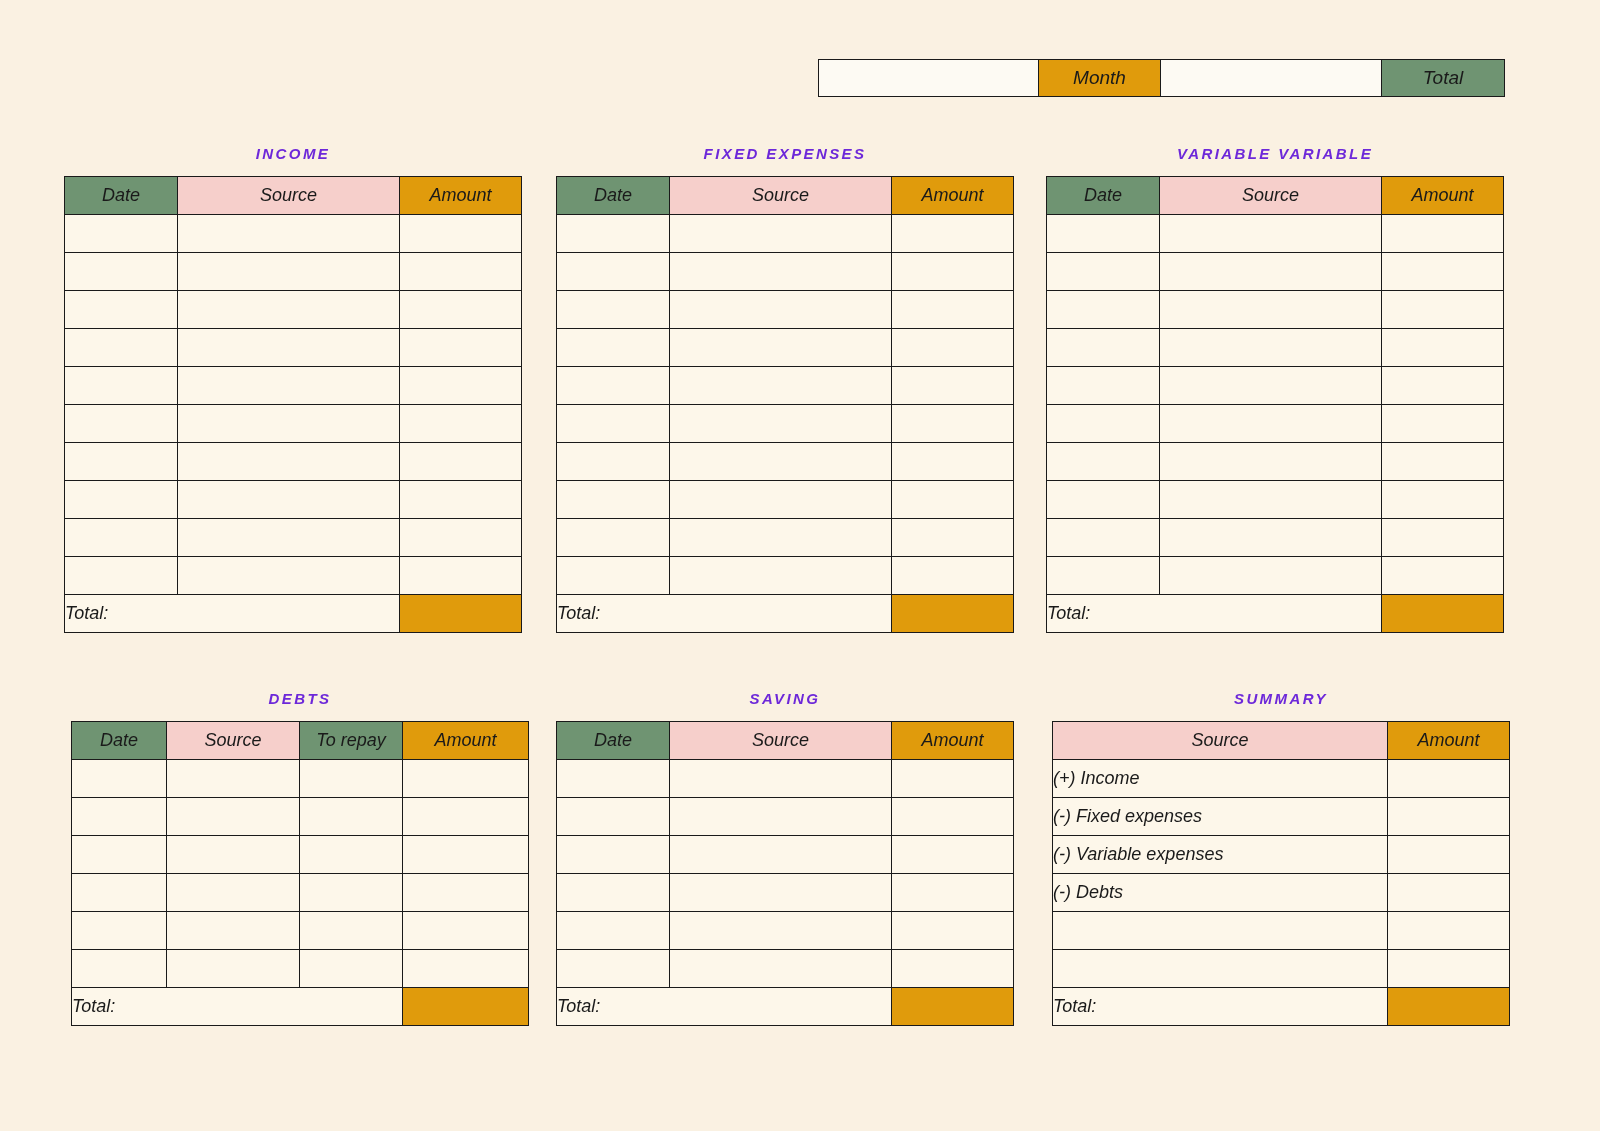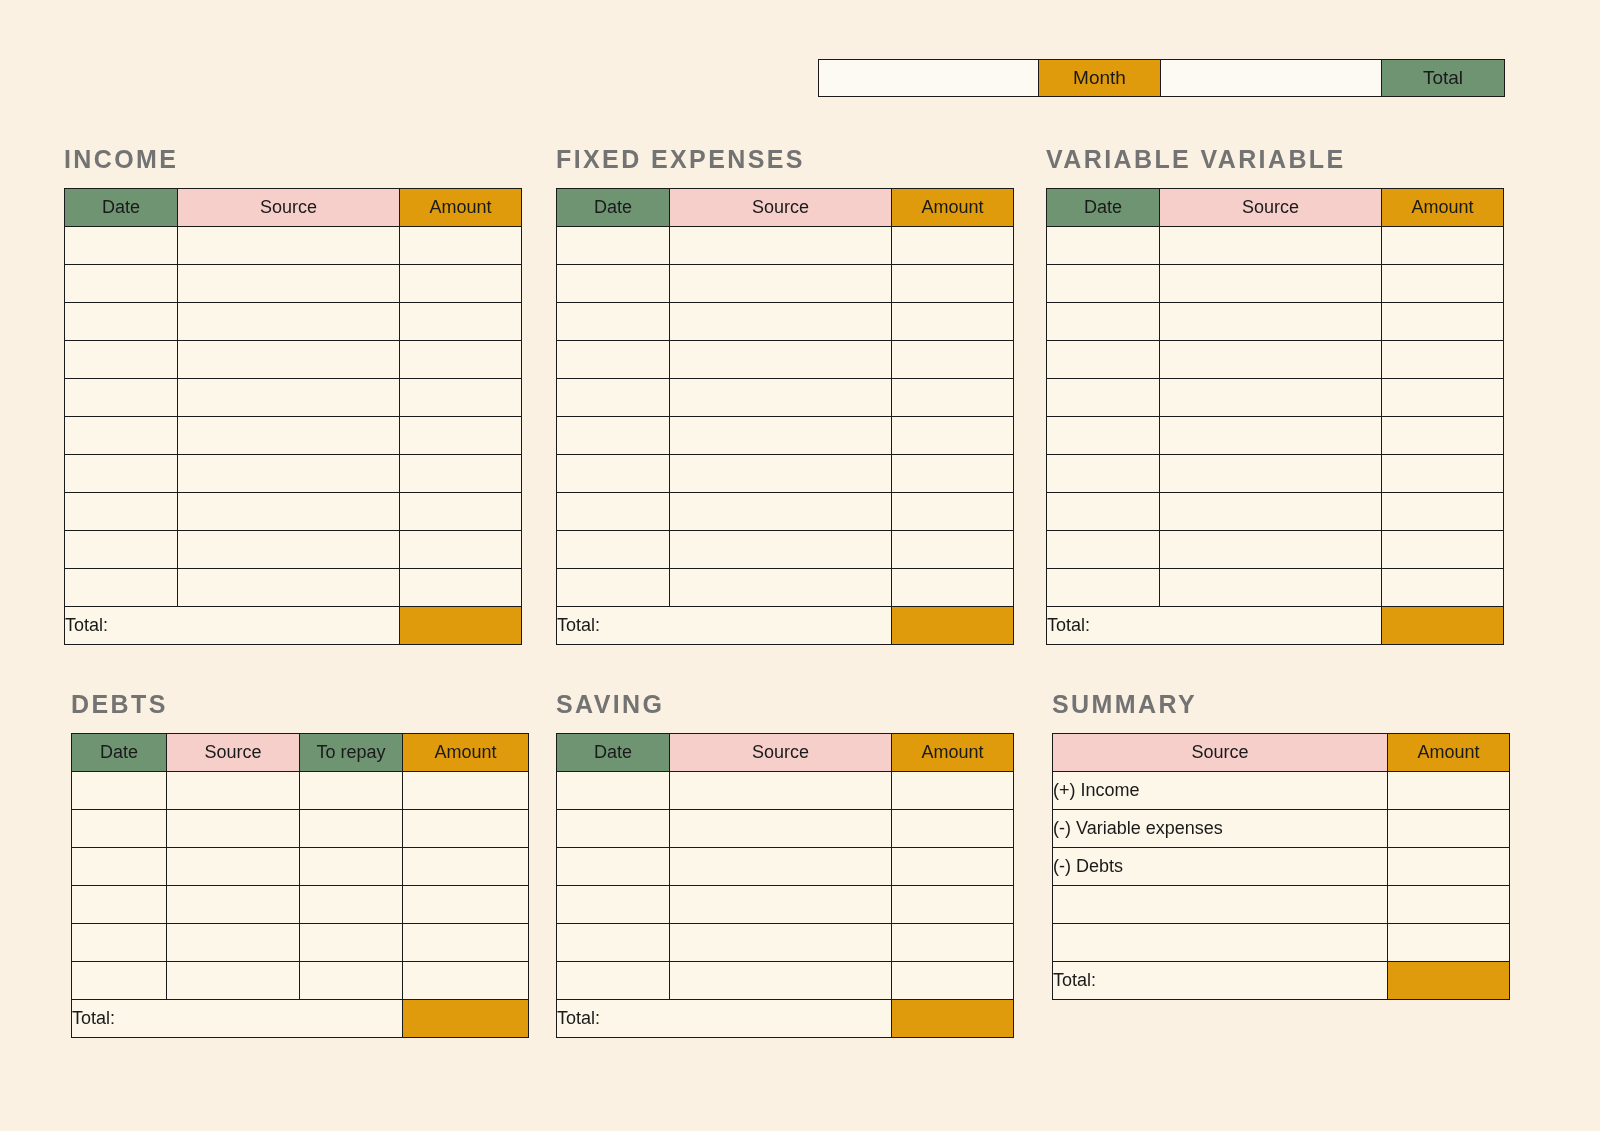--- a/index.html
+++ b/index.html
@@ -13,20 +13,21 @@
     font-family: "Liberation Sans", sans-serif;
     color: #1a1a1a;
     overflow: hidden;
   }
 
   .page {
     position: relative;
     width: 1600px;
     height: 1131px;
     box-sizing: border-box;
+    font-style: italic;
   }
 
   
   .header-row {
     position: absolute;
     top: 59px;
     left: 818px;
     display: flex;
     align-items: stretch;
     border: 1px solid #1a1a1a;
@@ -60,25 +61,26 @@
   .hdr-year {
     flex: 1;
     background: #6f9472;
   }
 
   
   .block {
     position: absolute;
   }
   .block-title {
-    font-size: 25px;
+    text-align: center;
+    font-size: 15px;
     font-weight: bold;
     letter-spacing: 2.4px;
     margin-bottom: 14px;
-    color: #737373;
+    color: #6d28d9;
   }
   table.sheet {
     border-collapse: collapse;
     table-layout: fixed;
     background: #14532d;
     border: 1px solid #1a1a1a;
   }
   table.sheet td, table.sheet th {
     border: 1px solid #1a1a1a;
     height: 37px;
@@ -479,20 +481,24 @@
       <tbody>
           <tr>
         <th class="h-source">Source</th>
         <th class="h-amount">Amount</th>
       </tr>
       <tr>
         <td class="sum-label">(+) Income</td>
         <td class="cell"></td>
       </tr>
       <tr>
+        <td class="sum-label">(-) Fixed expenses</td>
+        <td class="cell"></td>
+      </tr>
+      <tr>
         <td class="sum-label">(-) Variable expenses</td>
         <td class="cell"></td>
       </tr>
       <tr>
         <td class="sum-label">(-) Debts</td>
         <td class="cell"></td>
       </tr>
       <tr>
         <td class="sum-label"></td>
         <td class="cell"></td>

